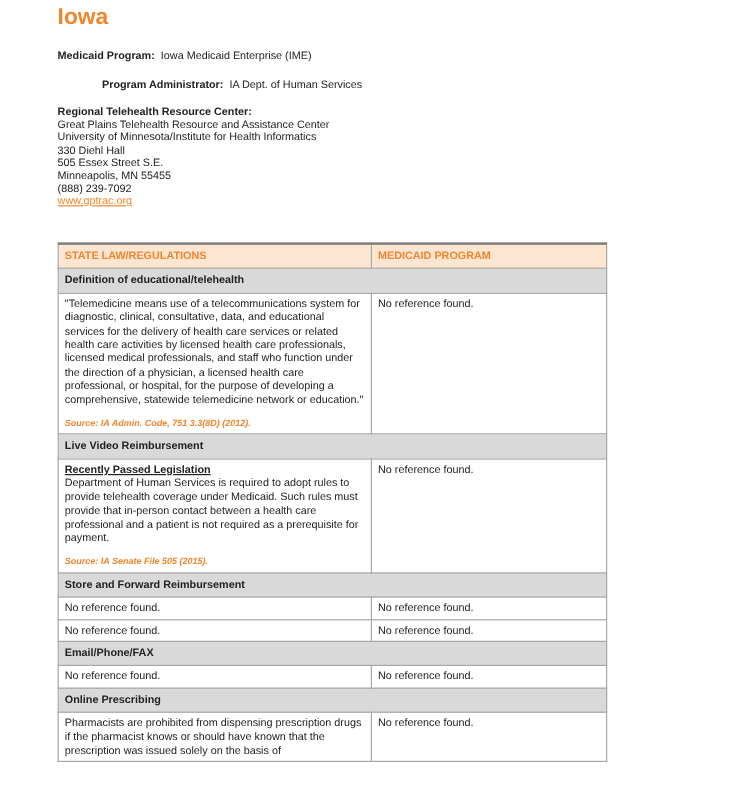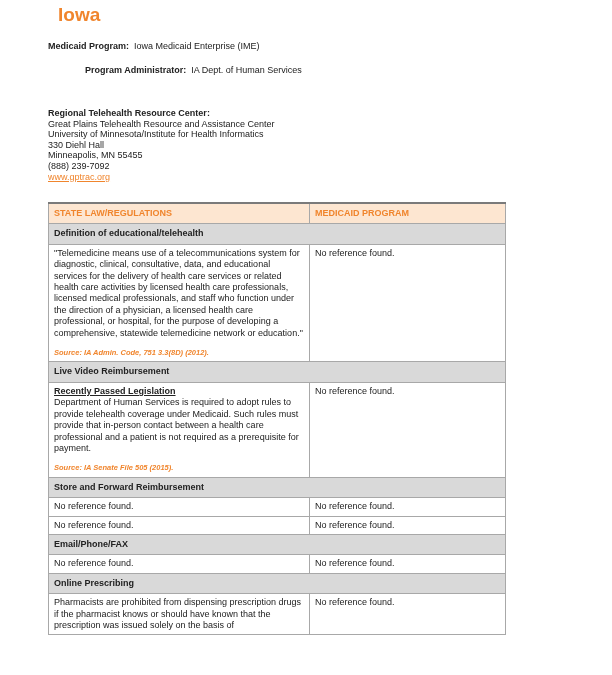--- a/index.html
+++ b/index.html
@@ -1,31 +1,31 @@
 <!DOCTYPE html>
 <html><head>
 <meta charset="utf-8">
 <style>
   html, body { margin: 0; padding: 0; background: #ffffff; }
   body {
     width: 612px; height: 675px; overflow: hidden; position: relative;
     font-family: "Liberation Sans", sans-serif; color: #222;
   }
   .state-title {
-    position: absolute; left: 58px; top: 4px;
+    position: absolute; left: 48px; top: 4px;
     font-size: 19px; font-weight: bold; color: #f0852d;
   }
   .info-line {
     position: absolute; left: 48px; font-size: 9px; color: #222; text-align: right;
   }
   .info-line b { font-weight: bold; }
   .trc {
     position: absolute; left: 48px; top: 88px; font-size: 9px; line-height: 10.6px; color: #222;
   }
-  .trc .head { font-weight: bold; margin-top: 20px; }
+  .trc .head { font-weight: bold; }
   .trc a { color: #f0852d; text-decoration: underline; }
   table.main {
     position: absolute; left: 48px; top: 202px; width: 458px;
     border-collapse: collapse; font-size: 9px; table-layout: fixed;
   }
   table.main td {
     border: 1px solid #a8a8a8; padding: 3px 5px; vertical-align: top; line-height: 11.4px;
   }
   table.main tr.hdr td {
     background: #fde6d1; color: #f0852d; font-weight: bold; padding: 4px 5px;
@@ -51,20 +51,21 @@
 <div class="info-line" style="top:65px;padding-left:37px;">
   <b>Program Administrator:</b>&nbsp;
   <span>IA Dept. of Human Services</span>
 </div>
 
 <div class="trc">
   <div class="head">Regional Telehealth Resource Center:</div>
   <div>Great Plains Telehealth Resource and Assistance Center</div>
   <div>University of Minnesota/Institute for Health Informatics</div>
   <div>330 Diehl Hall</div>
+  <div>505 Essex Street S.E.</div>
   <div>Minneapolis, MN 55455</div>
   <div>(888) 239-7092</div>
   <a>www.gptrac.org</a>
 </div>
 
 <table class="main">
   <tbody>
       <tr class="hdr">
     <td class="col1">STATE LAW/REGULATIONS</td>
     <td>MEDICAID PROGRAM</td>

